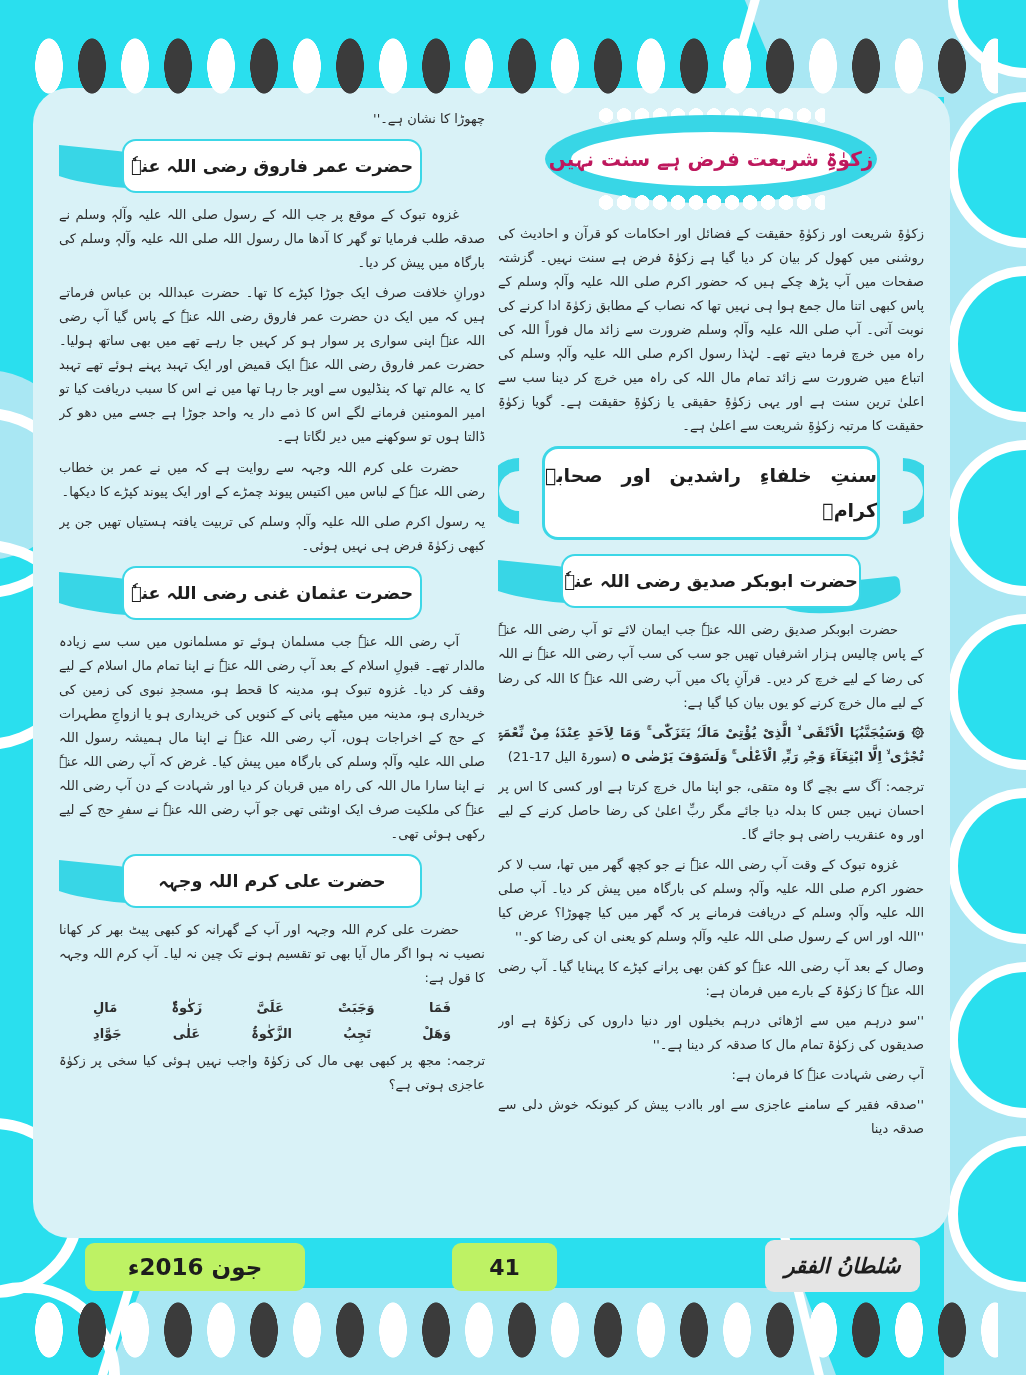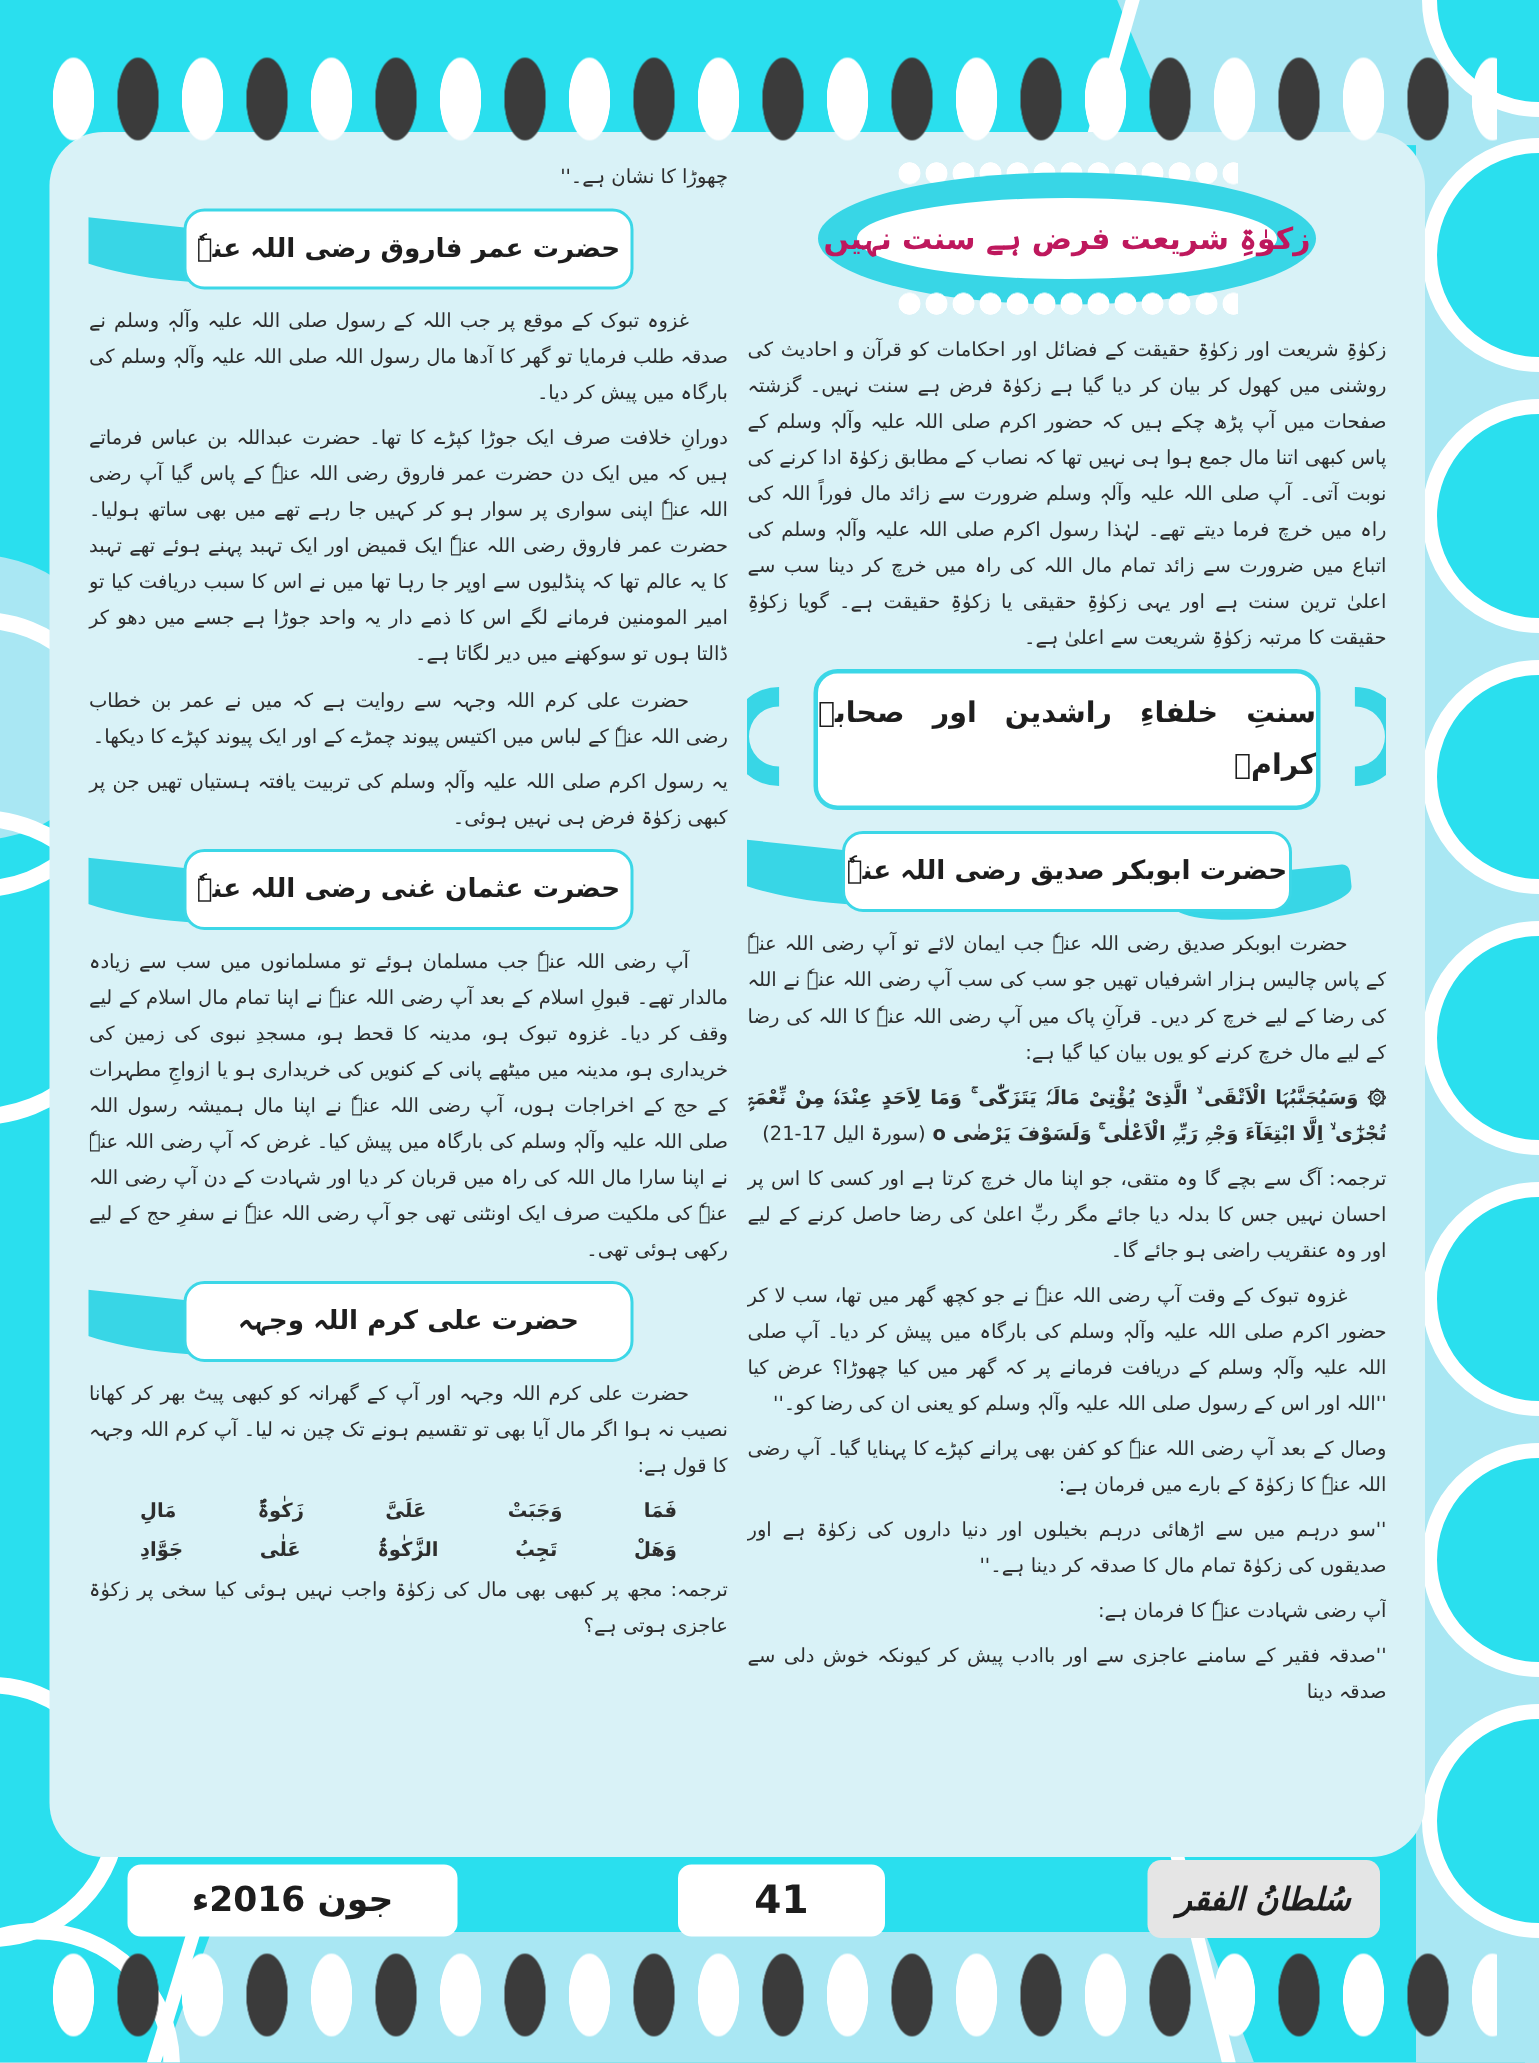--- a/index.html
+++ b/index.html
@@ -73,26 +73,26 @@
   .tear.right { left:auto; right:-40px; top:auto; bottom:-4px; width:120px; height:30px;
     border-radius: 60% 6px 60% 60%; transform:rotate(-6deg); }
   .sub-box { position:absolute; inset:0; background:#fff; border:2.5px solid #3cd7e7;
     border-radius:14px; display:flex; align-items:center; justify-content:center;
     font-weight:bold; font-size:17.5px; color:#1e1e1e; direction:rtl; }
   .verse { font-weight:bold; margin:6px 0; text-indent:0; }
   .verse .ref { font-weight:normal; }
   .couplet-line { font-weight:bold; text-align:justify; text-align-last:justify;
     padding:0 34px; margin:2px 0; }
   
-  .footer-box { position:absolute; background:#ffffff; border-radius:9px; z-index:3;
+  .footer-box { position:absolute; background:#bef264; border-radius:9px; z-index:3;
     display:flex; align-items:center; justify-content:center; color:#1d1d1d; }
   .footer-date { left:85px; top:1243px; width:220px; height:48px;
     font-size:23px; font-weight:bold; direction:rtl; }
-  .footer-page { left:452px; top:1243px; width:138px; height:48px;
-    font-size:26px; font-weight:bold;text-align:center; }
+  .footer-page { left:452px; top:1243px; width:105px; height:48px;
+    font-size:22px; font-weight:bold;text-align:center; }
   .footer-logo { left:765px; top:1240px; width:155px; height:52px;
     background:#e5e5e5; font-size:21px; font-weight:bold; direction:rtl; font-style:italic; }
 </style>
 </head>
 <body>
 
 <div class="page">
 
   <div class="right-strip"></div>
   <div class="band-top"></div>

